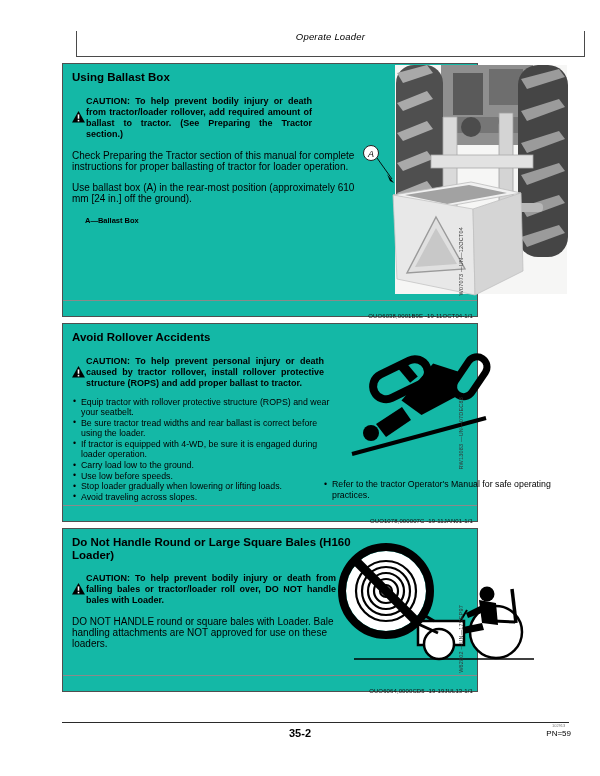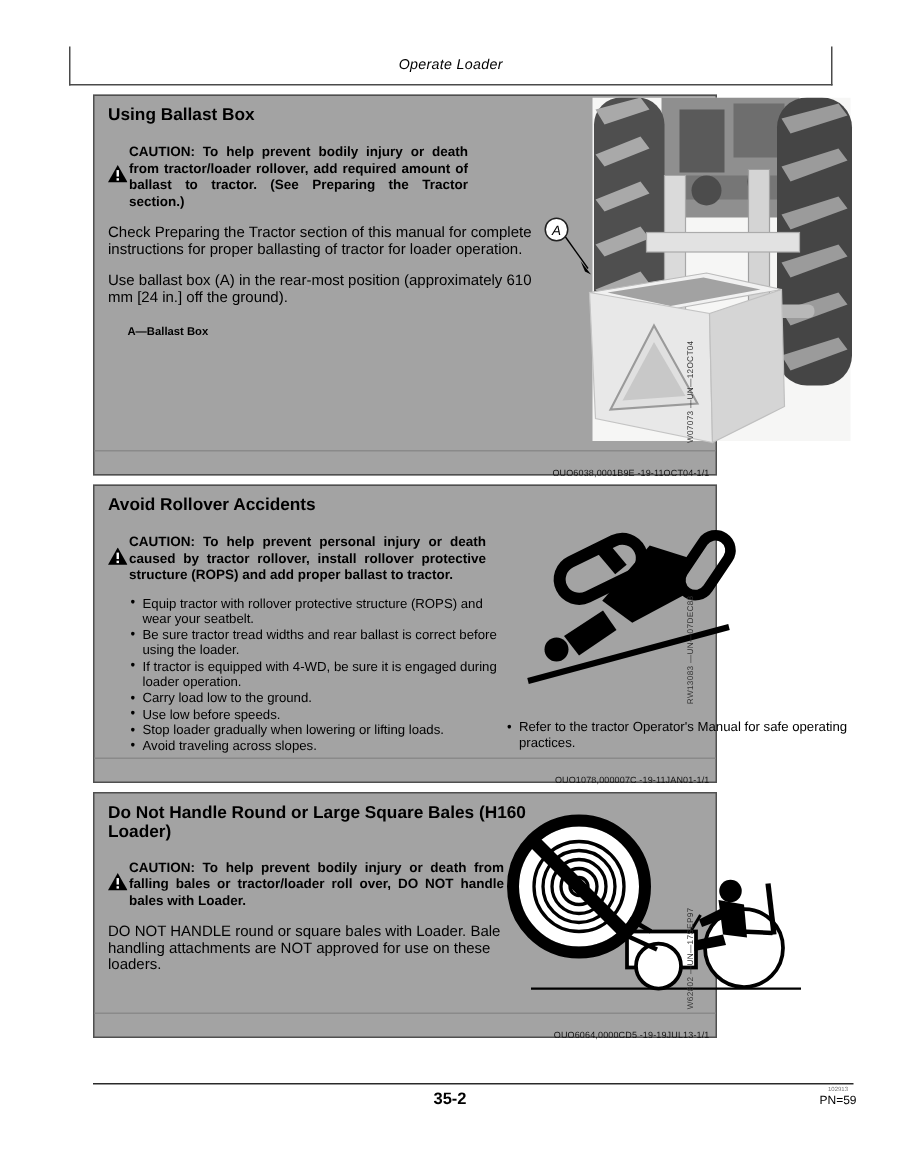--- a/index.html
+++ b/index.html
@@ -2,28 +2,28 @@
 <html><head>
 <meta charset="utf-8">
 <style>
   html,body { margin:0; padding:0; background:#ffffff; }
   .page {
     position:relative; width:600px; height:776px; background:#fff;
     font-family:"Liberation Sans", sans-serif; color:#000; overflow:hidden;
   }
   
   .runhead {
-    position:absolute; left:46px; top:31px; width:507px; height:25px;
+    position:absolute; left:76px; top:31px; width:507px; height:25px;
     border-left:1px solid #4a4a4a; border-right:1px solid #4a4a4a; border-bottom:1px solid #4a4a4a;
-    display:flex; align-items:center; justify-content:center;
+    display:flex; justify-content:center;
   }
   .runhead-title { font-style:italic; font-size:9.5px; letter-spacing:0.2px; }
 
   
-  .sec { position:absolute; left:62px; width:416px; border:1px solid #4f4f4f; background:#a3a3a3; box-sizing:border-box; }
+  .sec { position:absolute; left:62px; width:416px; border:1px solid #4f4f4f; background:#14b8a6; box-sizing:border-box; }
   #sec1 { top:63px;  height:254px; }
   #sec2 { top:323px; height:199px; }
   #sec3 { top:528px; height:164px; }
 
   .leftcol { position:absolute; left:9px; top:7px; }
   #sec1 .leftcol { width:296px; }
   #sec2 .leftcol { width:260px; }
   #sec3 .leftcol { width:292px; }
 
   .sec-title { margin:0; font-size:11.5px; font-weight:bold; line-height:12.5px; }
@@ -31,21 +31,21 @@
   .caution { display:flex; align-items:center; margin-top:12px; }
   .caution .tri { flex:0 0 14px; padding-top:1px; }
   .caution-text { margin:0; font-weight:bold; font-size:9px; line-height:11px; text-align:justify; }
   #sec1 .caution-text { width:226px; }
   #sec2 .caution-text { width:238px; }
   #sec3 .caution-text { width:250px; }
 
   .para { margin:10px 0 0 0; font-size:10px; line-height:11px; }
   .legend { margin:12px 0 0 13px; font-size:7.5px; font-weight:bold; }
 
-  .bullets { margin:8px 0 0 15px; padding:0; list-style:none; font-size:8.8px; line-height:10.6px; }
+  .bullets { margin:8px 0 0 1px; padding:0; list-style:none; font-size:8.8px; line-height:10.6px; }
   .bullets li { position:relative; padding-left:8px; }
   .bullets li::before { content:"\2022"; position:absolute; left:0; top:-0.5px; }
 
   .figwrap { position:absolute; }
   #sec1 .figwrap { left:296px; top:1px; width:212px; height:231px; }
   #sec2 .figwrap { left:287px; top:12px; width:145px; height:126px; }
   #sec3 .figwrap { left:273px; top:8px;  width:205px; height:130px; }
   .figwrap svg { display:block; width:100%; height:100%; }
 
   #sec2 .side-bullet { position:absolute; left:260px; top:147px; width:232px; }

